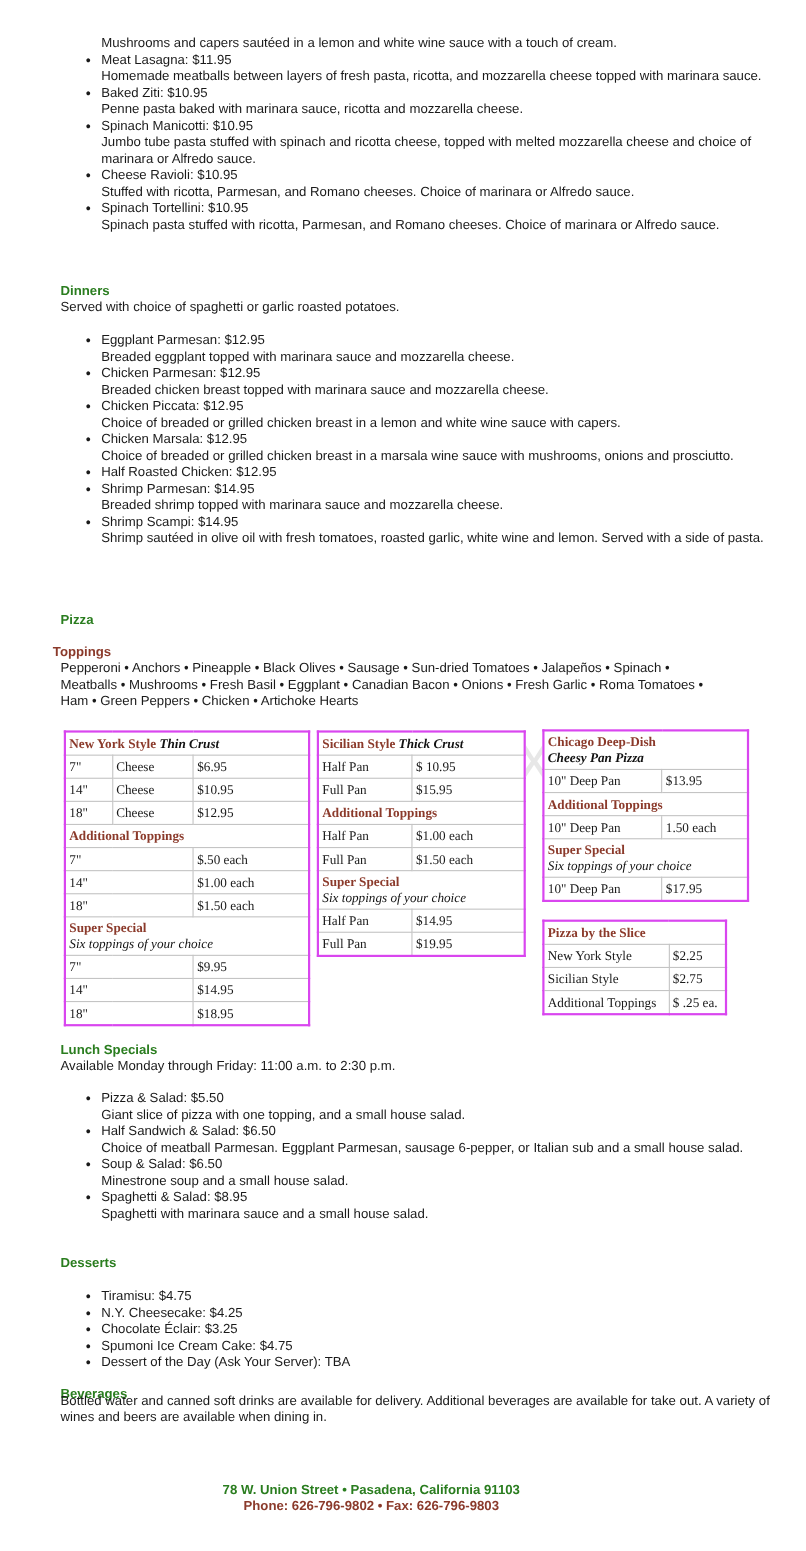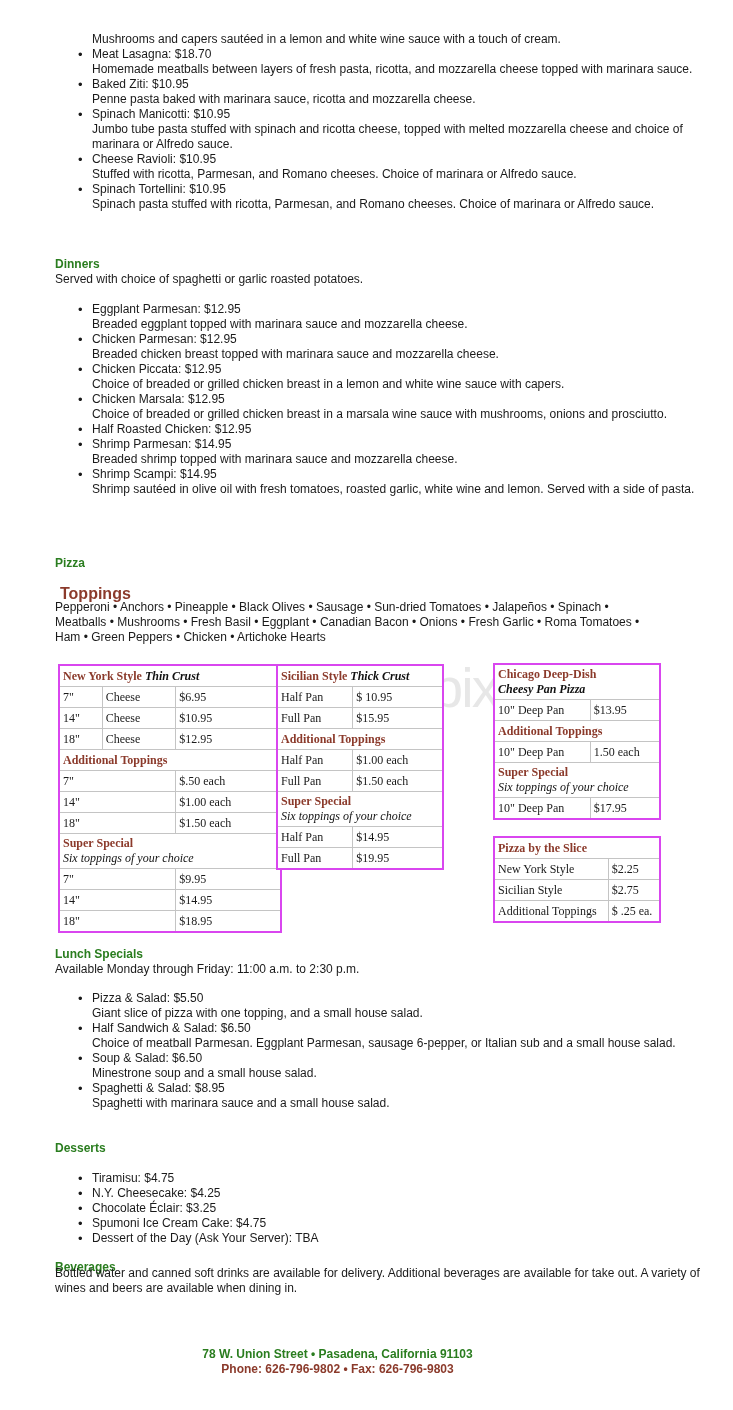--- a/index.html
+++ b/index.html
@@ -1,20 +1,20 @@
 <!DOCTYPE html>
 <html><head>
 <meta charset="utf-8">
 <style>
   html, body { margin: 0; padding: 0; background: #ffffff; }
   body { width: 733px; height: 1410px; position: relative; overflow: hidden;
          font-family: "Liberation Sans", sans-serif; color: #1a1a1a; font-size: 12px; }
   .page { position: absolute; left: 0; top: 0; width: 733px; }
   .section-head { color: #2a7d1f; font-weight: bold; font-size: 12px; position: absolute; left: 55px; }
-  .sub-head { color: #8b3a2b; font-weight: bold; font-size: 16px; position: absolute; left: 60px; }
+  .sub-head { color: #8b3a2b; font-weight: bold; font-size: 12px; position: absolute; left: 48px; }
   .para { position: absolute; left: 55px; width: 640px; line-height: 15px; font-size: 12px; }
   ul.menu { list-style: none; margin: 0; padding: 0; position: absolute; left: 78px; width: 620px; }
   ul.menu li { position: relative; padding-left: 14px; line-height: 15px; font-size: 12px; }
   ul.menu li::before { content: "\2022"; position: absolute; left: 0; top: 0; font-size: 13px; }
   .desc { display: block; }
   table.pz { position: absolute; border-collapse: collapse; font-family: "Liberation Serif", serif;
              font-size: 12px; background: #fff; border: 2px solid #d946ef; }
   table.pz td { border: 1px solid #c4c4c4; padding: 2px 3px; height: 16px; white-space: nowrap; }
   table.pz td.hd { color: #8b3a2b; font-weight: bold; }
   table.pz td.hd i { color: #111; }
@@ -24,21 +24,21 @@
                font-family: "Liberation Sans", sans-serif; font-size: 56px; color: rgba(120,120,120,0.18);
                letter-spacing: -2px; pointer-events: none; }
 </style>
 </head>
 <body>
 
 <div class="page">
 
   <div class="para" style="left:92px; top:32px;">Mushrooms and capers sautéed in a lemon and white wine sauce with a touch of cream.</div>
   <ul class="menu" style="top:47px;">
-    <li><span>Meat Lasagna: $18.70</span><span class="desc">Homemade meatballs between layers of fresh pasta, ricotta, and mozzarella cheese topped with marinara sauce.</span></li>
+    <li><span>Meat Lasagna: $11.95</span><span class="desc">Homemade meatballs between layers of fresh pasta, ricotta, and mozzarella cheese topped with marinara sauce.</span></li>
     <li><span>Baked Ziti: $10.95</span><span class="desc">Penne pasta baked with marinara sauce, ricotta and mozzarella cheese.</span></li>
     <li><span>Spinach Manicotti: $10.95</span><span class="desc">Jumbo tube pasta stuffed with spinach and ricotta cheese, topped with melted mozzarella cheese and choice of marinara or Alfredo sauce.</span></li>
     <li><span>Cheese Ravioli: $10.95</span><span class="desc">Stuffed with ricotta, Parmesan, and Romano cheeses. Choice of marinara or Alfredo sauce.</span></li>
     <li><span>Spinach Tortellini: $10.95</span><span class="desc">Spinach pasta stuffed with ricotta, Parmesan, and Romano cheeses. Choice of marinara or Alfredo sauce.</span></li>
   </ul>
 
   <div class="section-head" style="top:257px;">Dinners</div>
   <div class="para" style="top:272px;">Served with choice of spaghetti or garlic roasted potatoes.</div>
   <ul class="menu" style="top:302px;">
     <li><span>Eggplant Parmesan: $12.95</span><span class="desc">Breaded eggplant topped with marinara sauce and mozzarella cheese.</span></li>
@@ -102,21 +102,21 @@
           <td colspan="2">14"</td>
           <td>$14.95</td>
         </tr>
     <tr>
           <td colspan="2">18"</td>
           <td>$18.95</td>
         </tr>
   </tbody>
     </table>
 
-  <table class="pz" style="left:276px; top:664px; width:168px;font-family:Liberation Serif, serif;">
+  <table class="pz" style="left:288px; top:664px; width:190px;font-family:Liberation Serif, serif;">
     <tbody>
         <tr>
           <td class="hd" colspan="2"><span>Sicilian Style </span><i>Thick Crust</i></td>
         </tr>
     <tr>
           <td>Half Pan</td>
           <td>$ 10.95</td>
         </tr>
     <tr>
           <td>Full Pan</td>
@@ -140,21 +140,21 @@
           <td>Half Pan</td>
           <td>$14.95</td>
         </tr>
     <tr>
           <td>Full Pan</td>
           <td>$19.95</td>
         </tr>
   </tbody>
     </table>
 
-  <table class="pz" style="left:493px; top:663px; width:168px;">
+  <table class="pz" style="left:493px; top:663px; width:188px;">
     <tbody>
         <tr>
           <td class="hd" colspan="2"><span>Chicago Deep-Dish</span><span class="it" style="font-weight:bold;">Cheesy Pan Pizza</span></td>
         </tr>
     <tr>
           <td>10" Deep Pan</td>
           <td>$13.95</td>
         </tr>
     <tr>
           <td class="hd" colspan="2">Additional Toppings</td>

